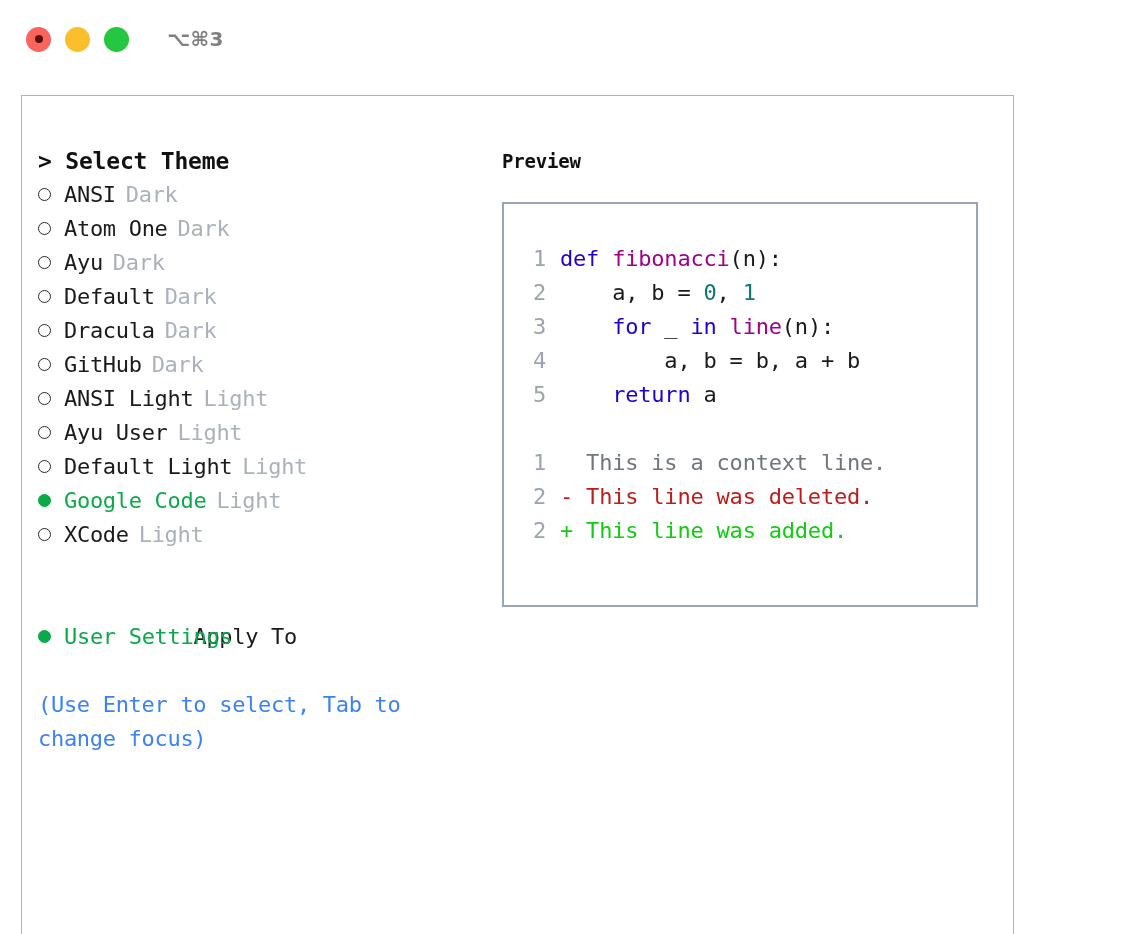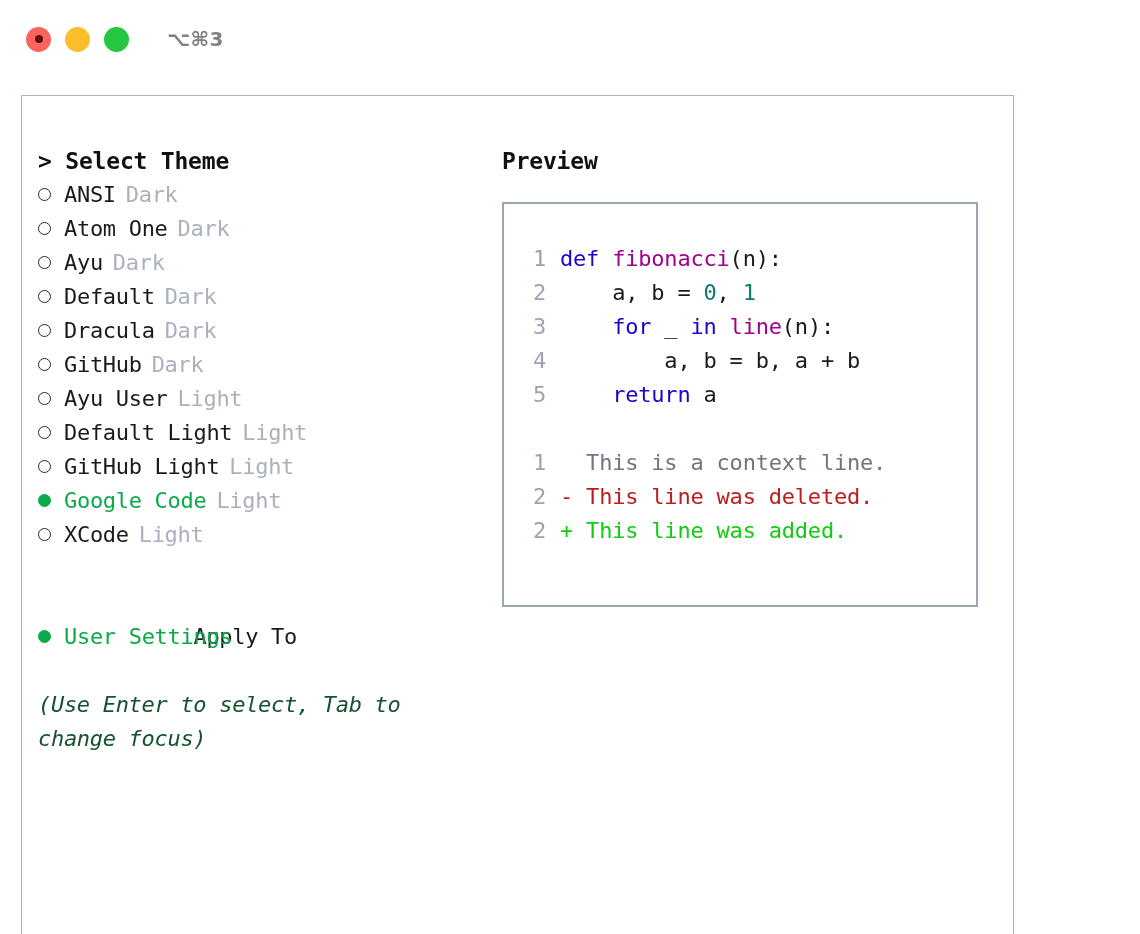--- a/index.html
+++ b/index.html
@@ -149,35 +149,34 @@
     margin-left: 10px;
     margin-top: 20px;
   }
 
   .section-gap { height: 34px; }
 
   .hint {
     margin-top: 34px;
     font-size: 22px;
     line-height: 34px;
-    color: #14532d;
+    color: #3b82f6;
     width: 420px;
     letter-spacing: -0.3px;
-    font-style: italic;
   }
 
   
   .right-col {
     position: absolute;
     left: 480px;
     top: 48px;
     width: 500px;
   }
   .preview-title {
-    font-size: 23px;
+    font-size: 19px;
     font-weight: bold;
     color: #111111;
     height: 34px;
     line-height: 34px;
     letter-spacing: -0.2px;
   }
   .preview-box {
     margin-top: 24px;
     width: 476px;
     height: 405px;
@@ -230,23 +229,23 @@
 
       <div class="left-col">
         <div class="list-header">&gt; Select Theme</div>
         <div id="theme-list">
             <div class="opt-row"><span class="marker"><span class="marker-dot hollow"></span></span><span class="opt-name">ANSI</span><span class="opt-variant">Dark</span></div>
             <div class="opt-row"><span class="marker"><span class="marker-dot hollow"></span></span><span class="opt-name">Atom One</span><span class="opt-variant">Dark</span></div>
             <div class="opt-row"><span class="marker"><span class="marker-dot hollow"></span></span><span class="opt-name">Ayu</span><span class="opt-variant">Dark</span></div>
             <div class="opt-row"><span class="marker"><span class="marker-dot hollow"></span></span><span class="opt-name">Default</span><span class="opt-variant">Dark</span></div>
             <div class="opt-row"><span class="marker"><span class="marker-dot hollow"></span></span><span class="opt-name">Dracula</span><span class="opt-variant">Dark</span></div>
             <div class="opt-row"><span class="marker"><span class="marker-dot hollow"></span></span><span class="opt-name">GitHub</span><span class="opt-variant">Dark</span></div>
+            <div class="opt-row"><span class="marker"><span class="marker-dot hollow"></span></span><span class="opt-name">ANSI Light</span><span class="opt-variant">Light</span></div>
             <div class="opt-row"><span class="marker"><span class="marker-dot hollow"></span></span><span class="opt-name">Ayu User</span><span class="opt-variant">Light</span></div>
             <div class="opt-row"><span class="marker"><span class="marker-dot hollow"></span></span><span class="opt-name">Default Light</span><span class="opt-variant">Light</span></div>
-            <div class="opt-row"><span class="marker"><span class="marker-dot hollow"></span></span><span class="opt-name">GitHub Light</span><span class="opt-variant">Light</span></div>
             <div class="opt-row selected"><span class="marker"><span class="marker-dot filled"></span></span><span class="opt-name">Google Code</span><span class="opt-variant">Light</span></div>
             <div class="opt-row"><span class="marker"><span class="marker-dot hollow"></span></span><span class="opt-name">XCode</span><span class="opt-variant">Light</span></div>
           </div>
 
         <div class="section-gap"></div>
 
         <div class="opt-row">
           <span class="marker"><span class="marker-dot none"></span></span><span class="opt-name">Apply To</span>
         </div>
         <div id="apply-list">

